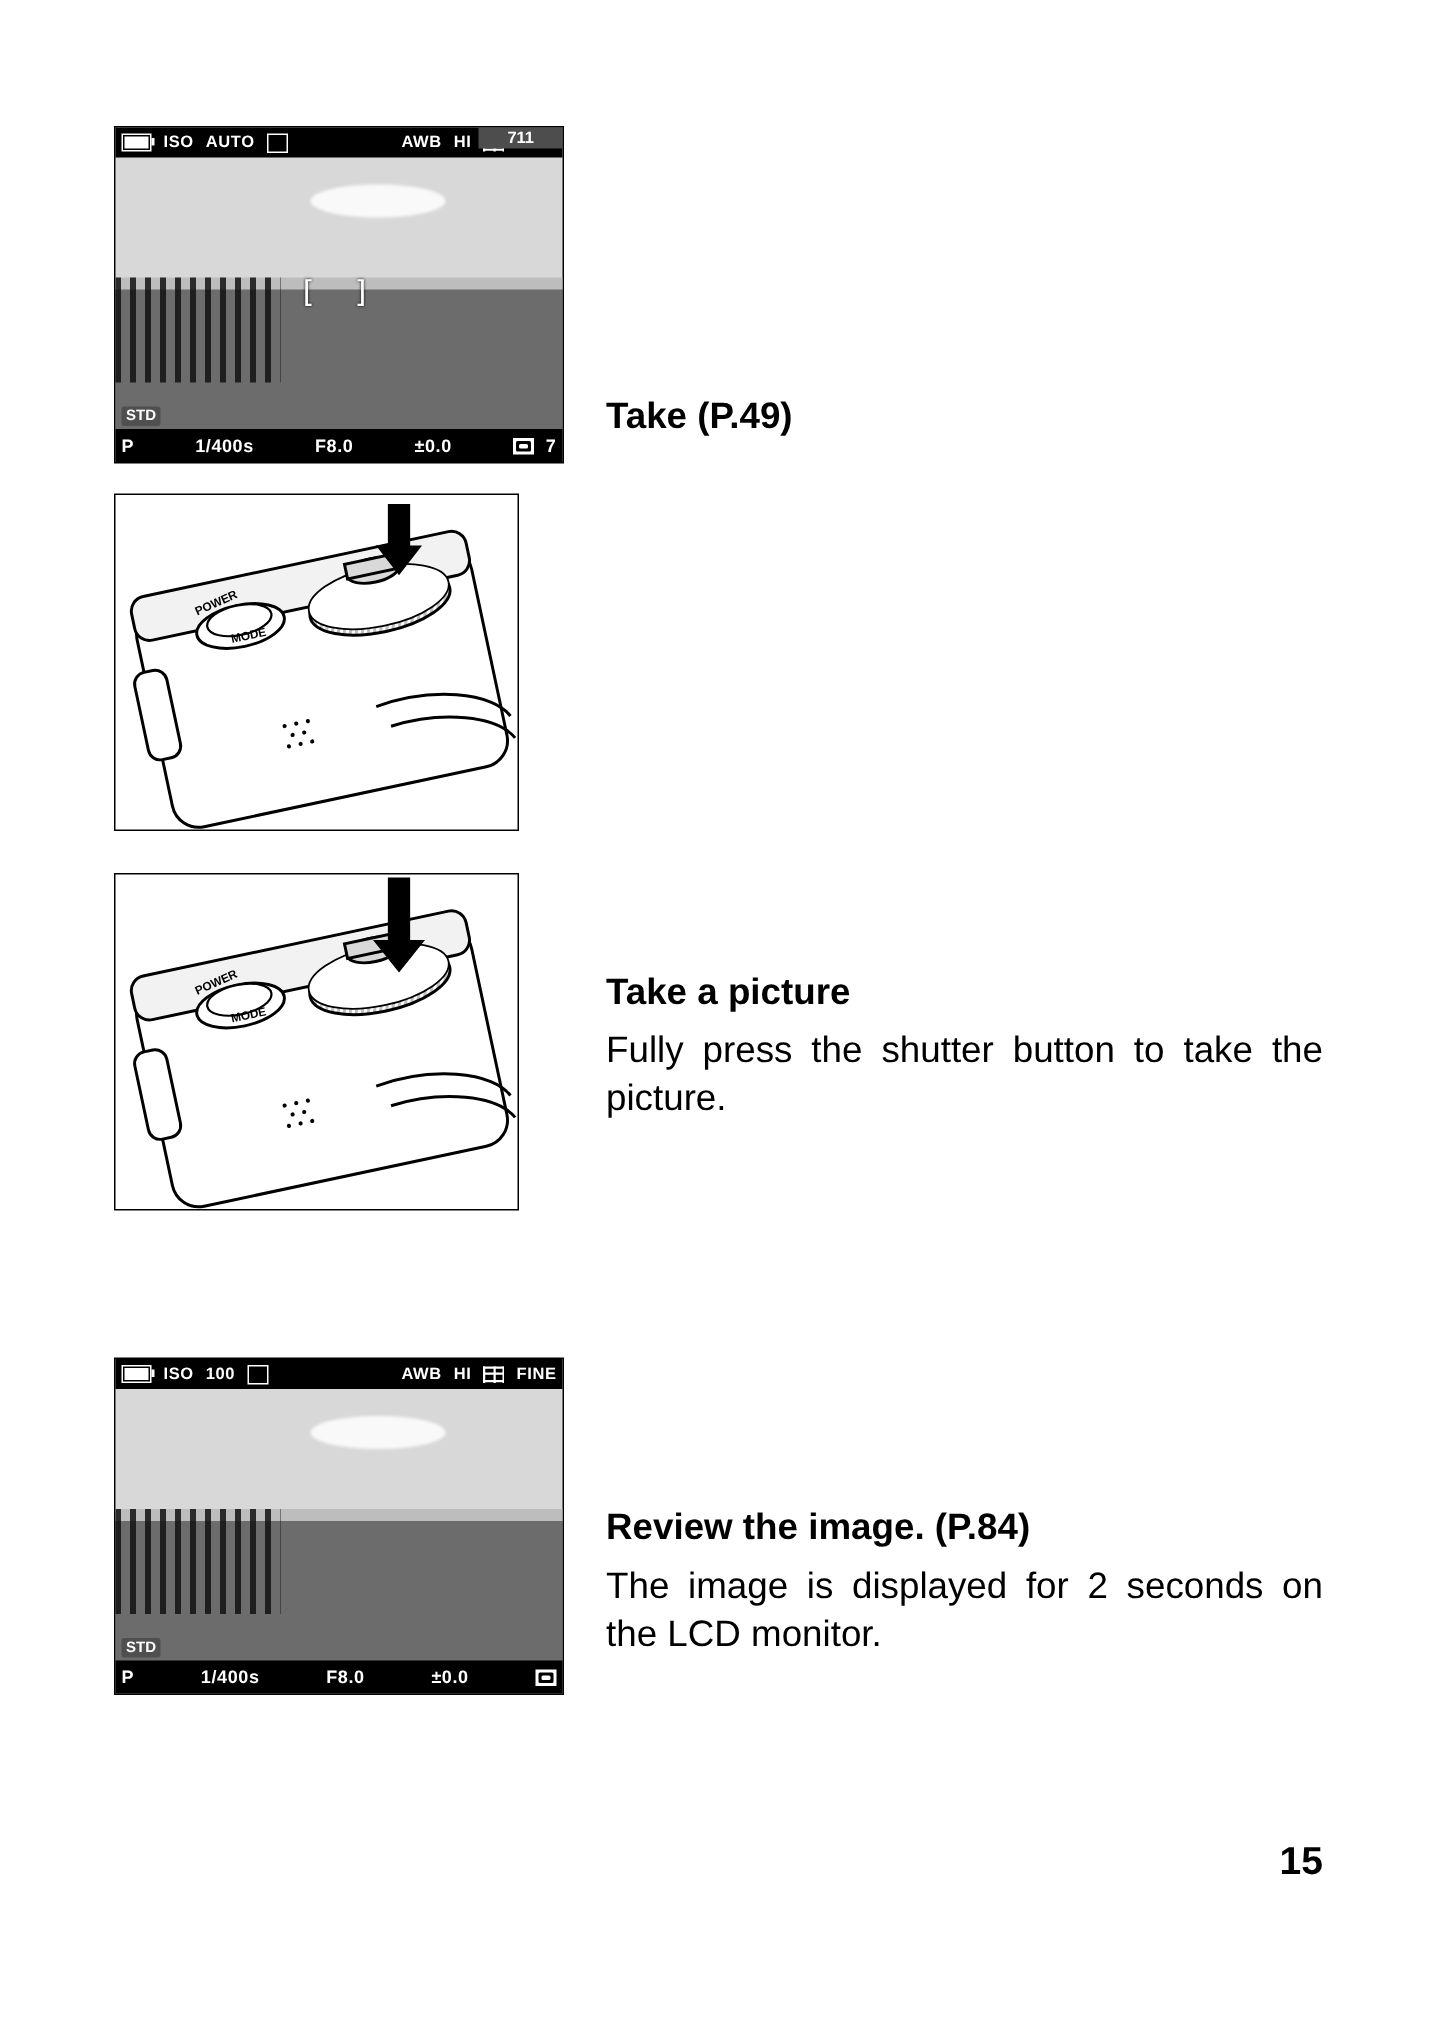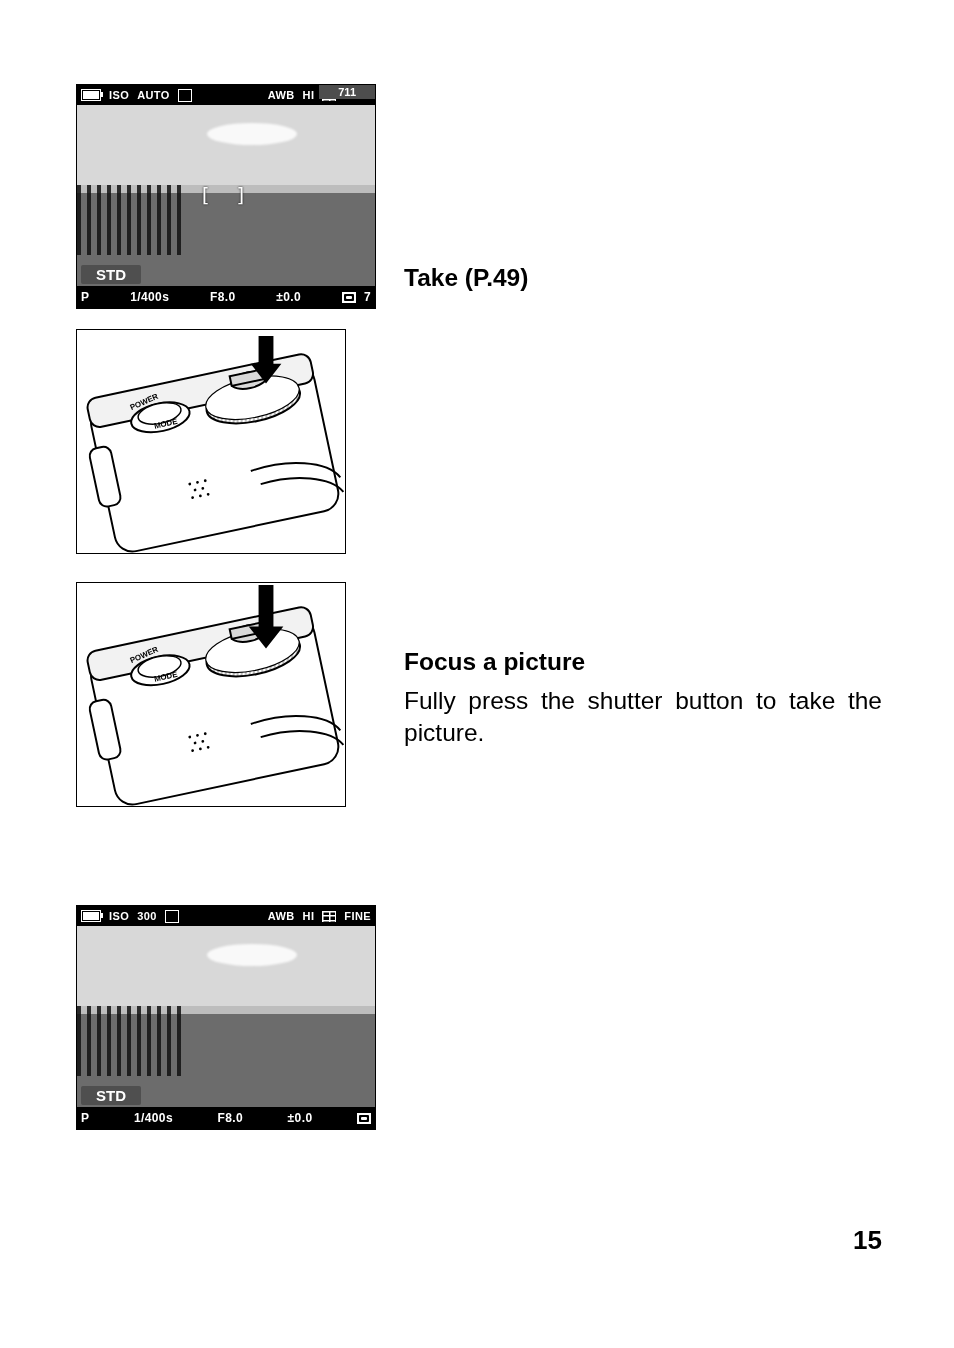--- a/index.html
+++ b/index.html
@@ -99,23 +99,23 @@
     font-size:20px;
     color:#fff;
     letter-spacing:6px;
     text-shadow:0 0 2px #000;
   }
   .lcd .std-badge {
     position:absolute;
     left:4px; bottom:24px;
     background:#4f4f4f;
     color:#fff;
-    font-size:15px;
+    font-size:10px;
     font-weight:700;
-    padding:1px 15px;
+    padding:1px 3px;
     border-radius:2px;
   }
   .lcd .count711 {
     position:absolute;
     top:0; right:0;
     background:#4d4d4d;
     padding:1px 19px;
     font-size:11px;
     font-weight:700;
   }
@@ -301,38 +301,38 @@
             <path d="M175 165 A70 34 0 0 1 255 190" fill="none" stroke="#000" stroke-width="2"></path>
           </g>
 
           <g>
             <polygon points="183,2 198,2 198,44 208,44 190.5,66 173,44 183,44" fill="#000"></polygon>
           </g>
         </svg>
       </div>
     </div>
     <div class="right-col">
-      <p class="heading">Focus a picture</p>
+      <p class="heading">Take a picture</p>
       <p class="body">Fully press the shutter button to take the picture.</p>
     </div>
   </div>
 
   <div class="gap"></div>
 
   <div class="row section3">
     <div class="left-col">
       <div class="lcd">
         <div class="sky-cloud"></div>
         <div class="shore"></div>
         <div class="railing"></div>
         <div class="topbar">
           <span class="tgroup">
             <span class="batt"></span>
             <span>ISO</span>
-            <span>300</span>
+            <span>100</span>
             <span class="card"></span>
           </span>
           <span class="tgroup">
             <span>AWB</span>
             <span>HI</span>
             <span class="grid3"></span>
             <span>FINE</span>
           </span>
         </div>
         <div class="std-badge">STD</div>
@@ -342,16 +342,20 @@
           </span>
           <span>1/400s</span>
           <span>F8.0</span>
           <span>±0.0</span>
           <span class="bgroup">
             <span class="af"></span>
           </span>
         </div>
       </div>
     </div>
+    <div class="right-col">
+      <p class="heading">Review the image. (P.84)</p>
+      <p class="body">The image is displayed for 2 seconds on the LCD monitor.</p>
+    </div>
   </div>
 
   <div class="page-number">15</div>
 </div>
 
 </body></html>

